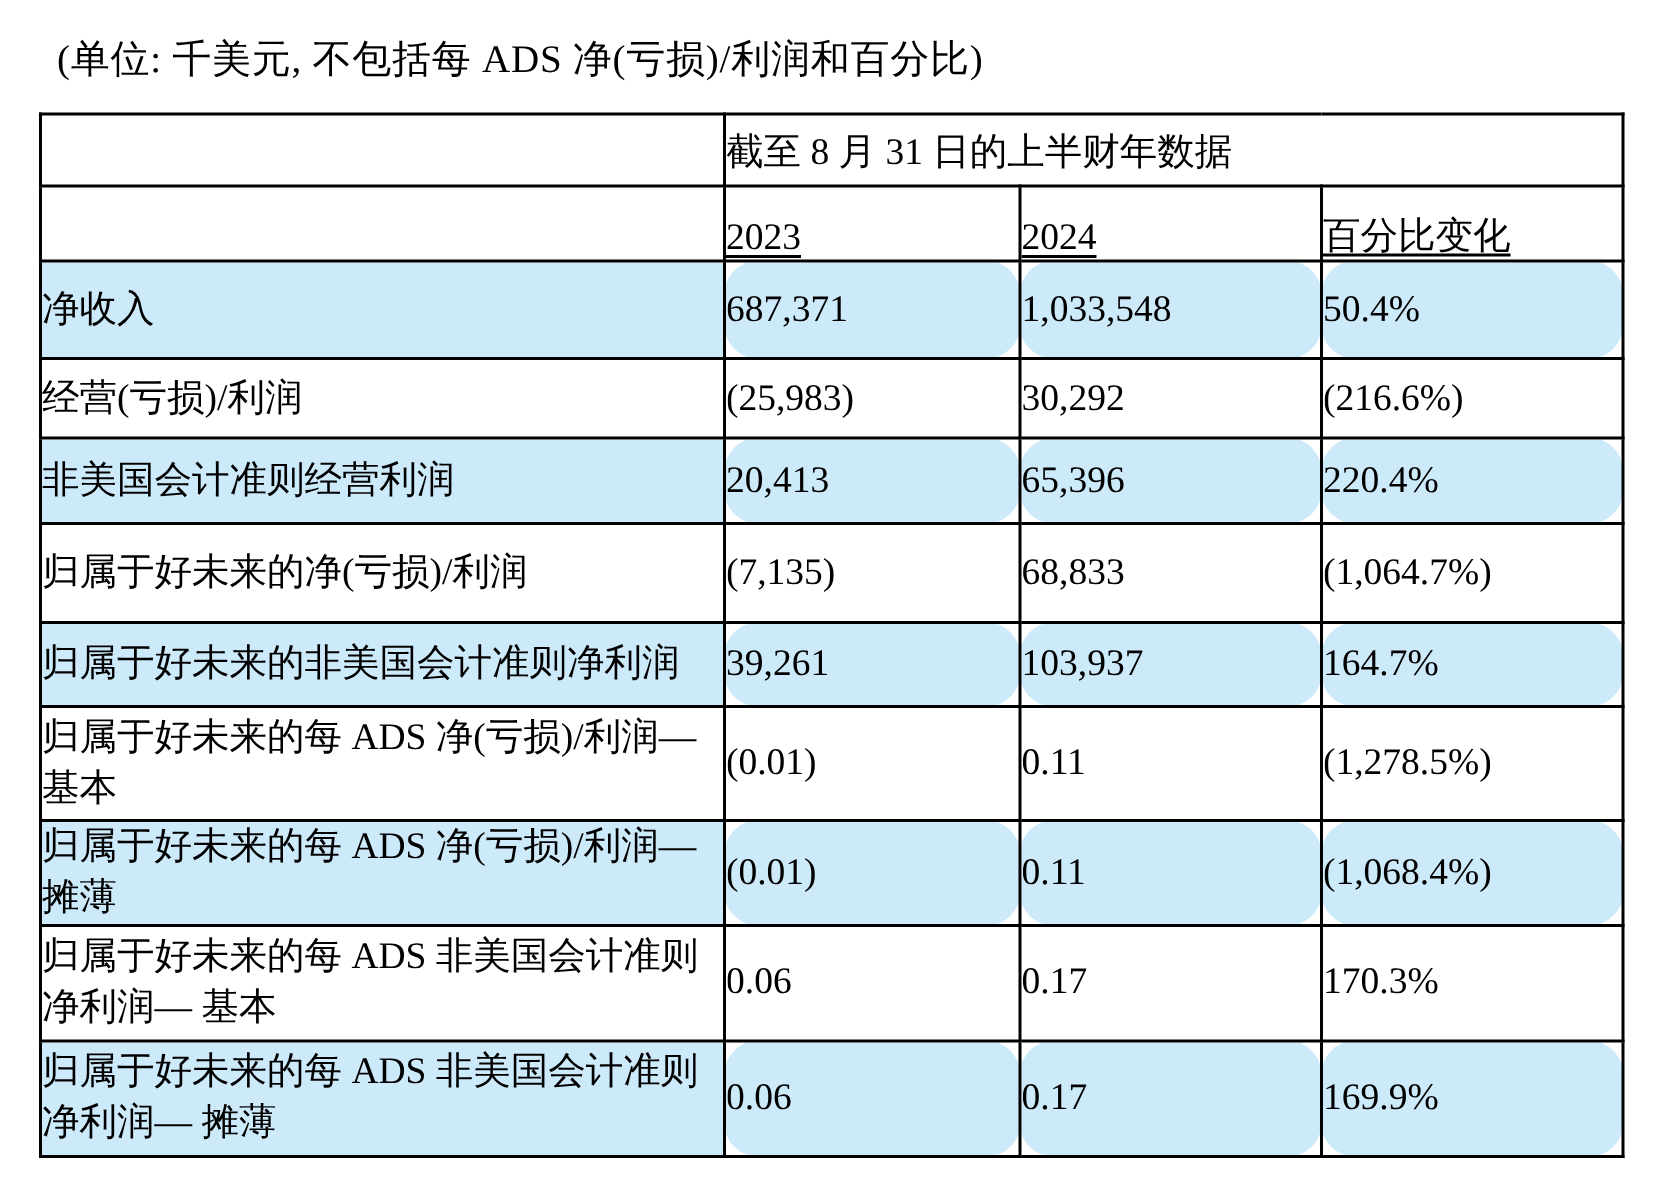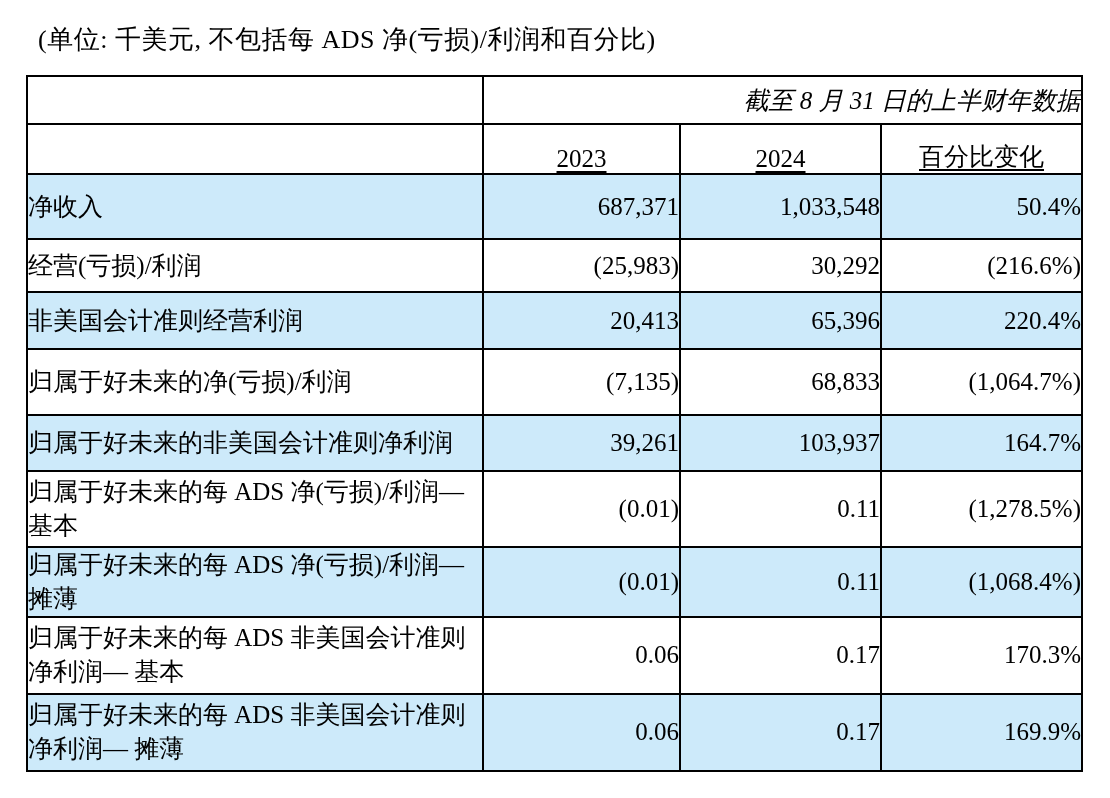--- a/index.html
+++ b/index.html
@@ -28,42 +28,41 @@
     table-layout: fixed;
     font-size: 25px;
   }
   table.fin td, table.fin th {
     border: 2px solid var(--bd);
     padding: 0;
     font-weight: normal;
     overflow: hidden;
   }
   .period-header {
-    text-align: right;
+    text-align: left;
     vertical-align: middle;
     padding: 2px 4px;
-    font-style: italic;
   }
   th.col-year {
-    text-align: center;
+    text-align: left;
     vertical-align: bottom;
     padding: 2px 4px 6px 4px;
   }
   th.col-year .u { text-decoration: underline; text-underline-offset: 4px; }
   td.c-label {
     text-align: left;
     vertical-align: middle;
     padding: 2px 6px 2px 3px;
     line-height: 1.35;
   }
   td.c-num {
-    text-align: right;
     vertical-align: middle;
     padding: 2px 5px 2px 2px;
     white-space: nowrap;
+    border-radius: 22px;
   }
   tr.hl td { background: var(--hl); margin-top: 36px; }
 </style>
 </head>
 <body>
 
 <div class="unit-note">(单位: 千美元, 不包括每 ADS 净(亏损)/利润和百分比)</div>
 
 <table class="fin">
   <colgroup>

